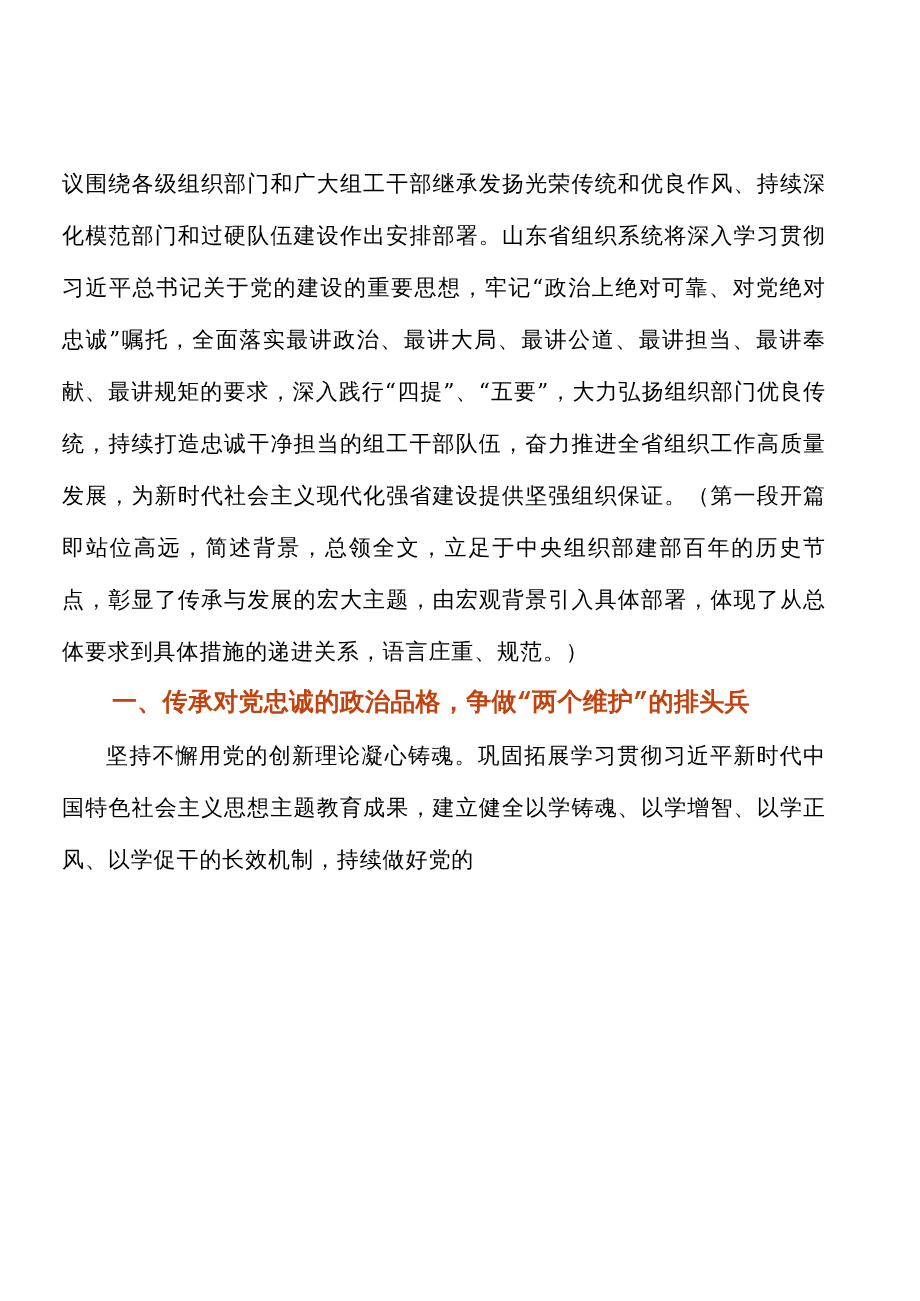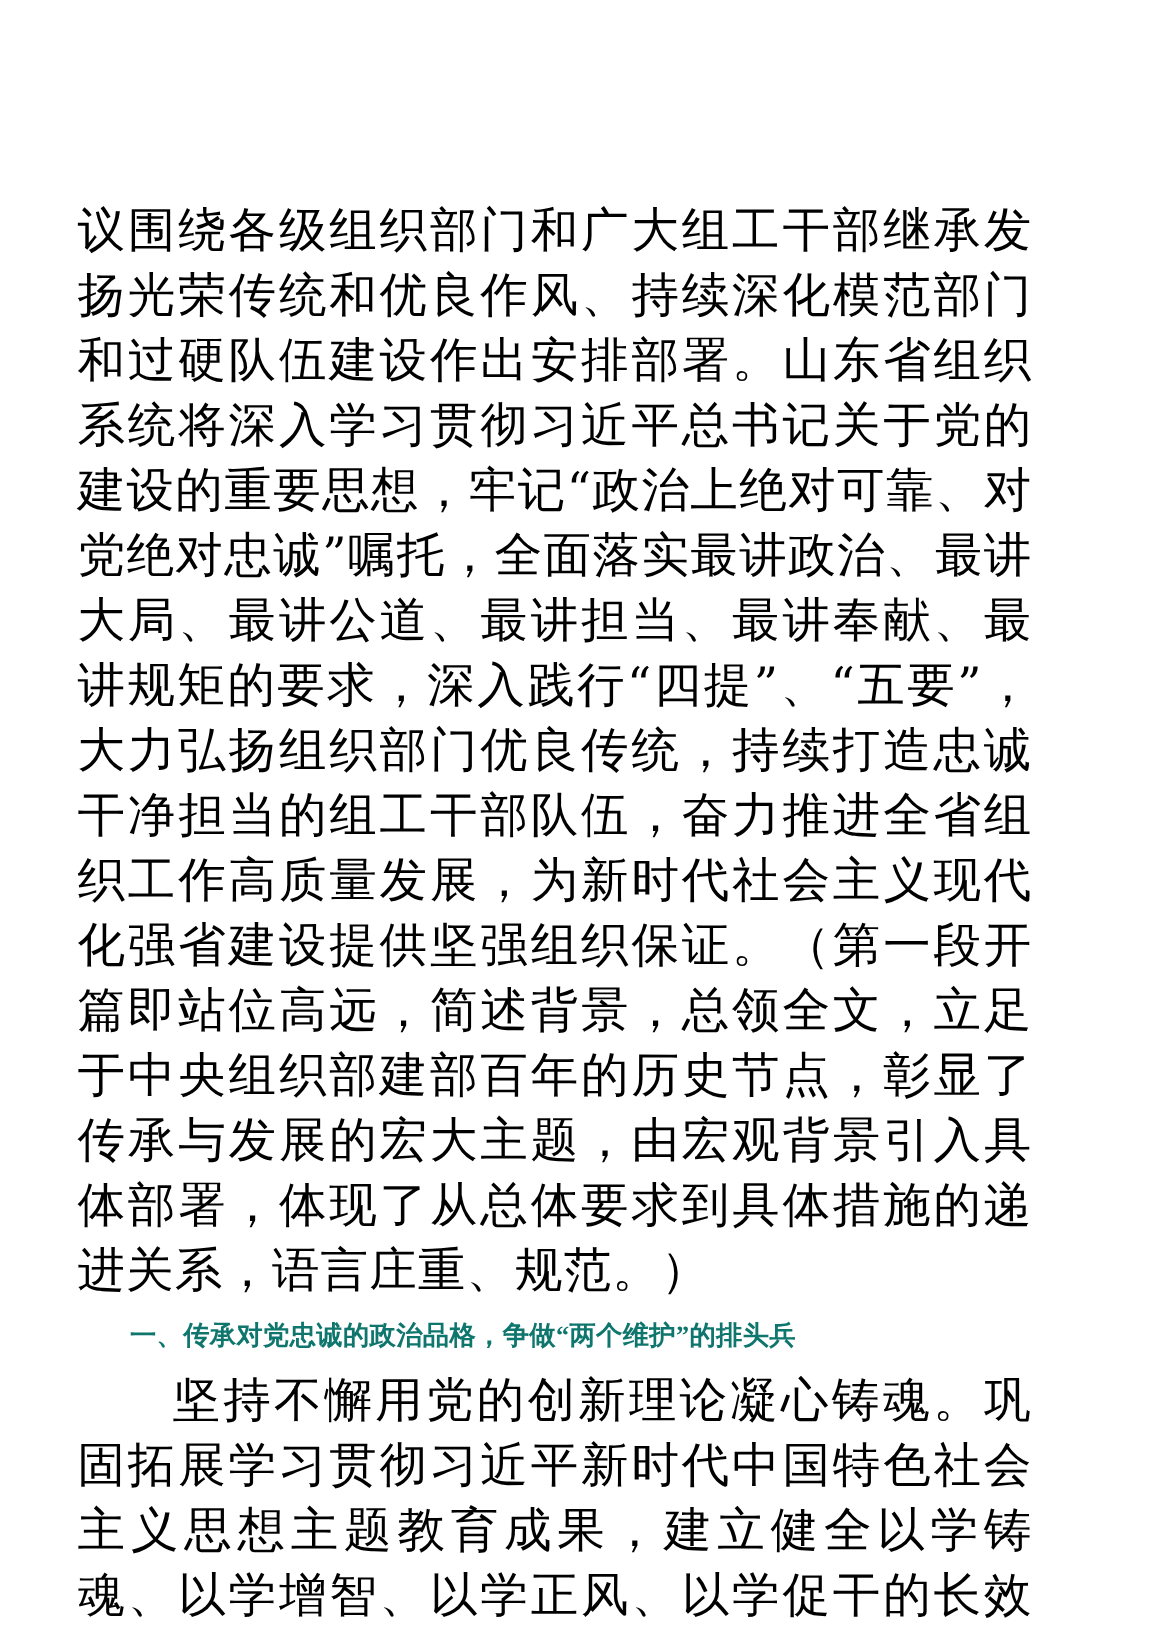--- a/index.html
+++ b/index.html
@@ -22,43 +22,43 @@
     position: absolute;
     left: 62px;
     top: 158px;
     width: 764px;
   }
 
   
   .para {
     margin: 0;
     font-family: "DejaVu Serif", "Liberation Serif", serif;
-    font-size: 38px;
+    font-size: 22px;
     line-height: 52px;
     color: #000000;
     text-align: justify;
     text-justify: inter-ideograph;
     text-indent: 0;
     letter-spacing: 0.9px;
     white-space: normal;
     word-break: break-all;
   }
 
   .para.indent {
     text-indent: 2em;
   }
 
   
   .section-heading {
     margin: 0;
-    font-family: Liberation Serif, serif;
-    font-size: 21px;
+    font-family: Liberation Mono, monospace;
+    font-size: 25px;
     line-height: 52px;
     font-weight: 700;
-    color: #0f766e;
+    color: #c2410c;
     text-indent: 2em;
     text-align: left;
     letter-spacing: 0.3px;
     white-space: nowrap;
   }
 </style>
 </head>
 <body>
 
 <div class="page">

